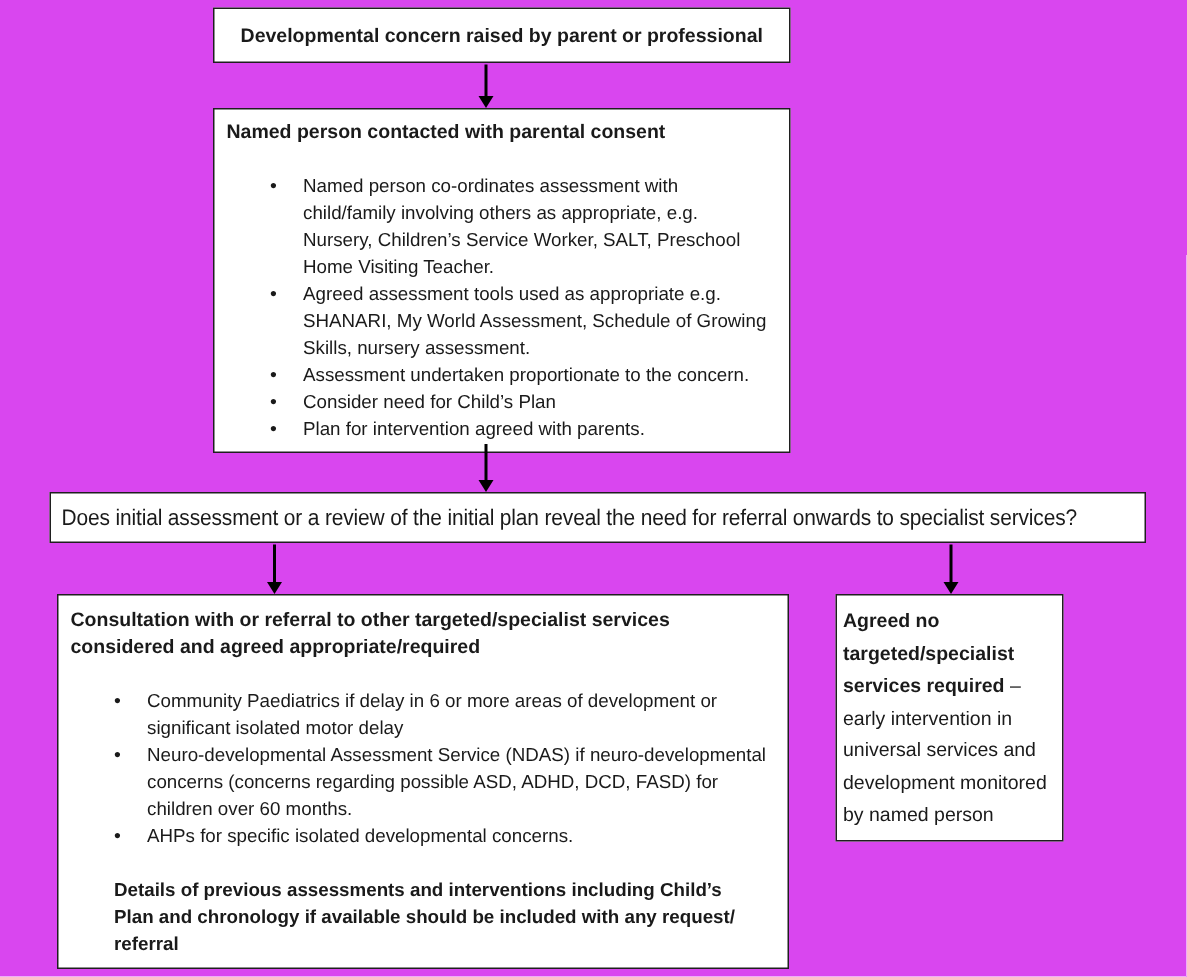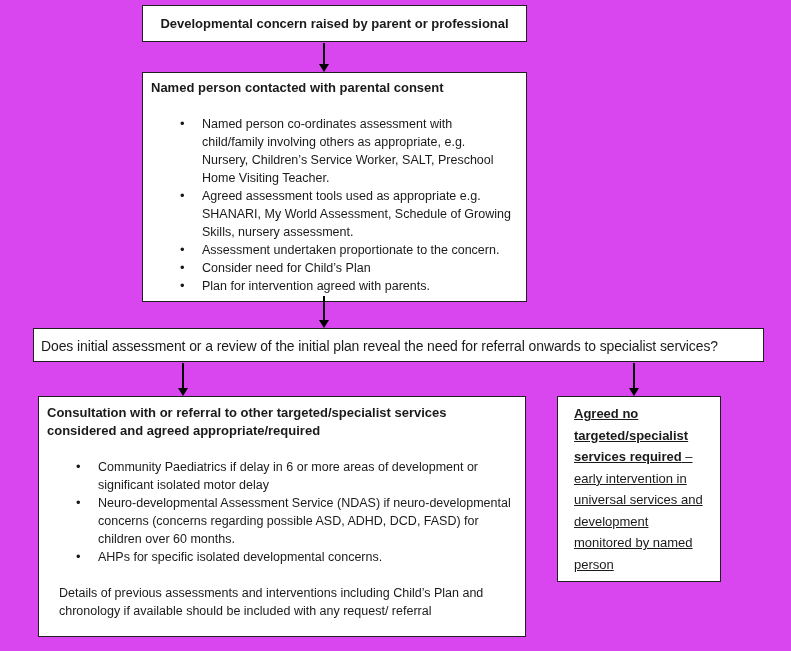--- a/index.html
+++ b/index.html
@@ -38,22 +38,22 @@
   .widebox .condensed {
     display:inline-block;
     font-size:15px;
     white-space:nowrap;
     transform: scaleX(0.93);
     transform-origin: 0 50%;
     letter-spacing: -0.1px;
   }
   .leftbox { left:38px; top:396px; width:488px; min-height:241px; padding:7px 8px; }
   .rightbox {
-    left:557px; top:396px; width:164px; min-height:150px;
-    padding:6px 16px; font-size:13px; line-height:21.5px;text-decoration:underline;
+    left:557px; top:396px; width:152px; min-height:150px;
+    padding:6px 4px; font-size:13px; line-height:21.5px;
   }
   .flow-list {
     list-style: none;
     margin: 18px 0 0 0;
     padding: 0;
     font-size: 12.5px;
     line-height: 18px;
   }
   .flow-list li {
     position: relative;
@@ -61,24 +61,25 @@
     padding-right: 6px;
   }
   .flow-list li::before {
     content: "\2022";
     position: absolute;
     left: 29px;
     top: 0;
     font-size: 13px;
   }
   .note {
-    margin: 18px 0 0 12px;
+    margin: 18px 0 0 29px;
     padding-right: 14px;
     font-size: 12.5px;
     line-height: 18px;
+    font-weight: bold;
   }
   .arrow {
     position: absolute;
     width: 12px;
     display: flex;
     flex-direction: column;
     align-items: center;
   }
   .arrow .line { flex: 1; width: 1.5px; background: #000; }
   .arrow .head {

